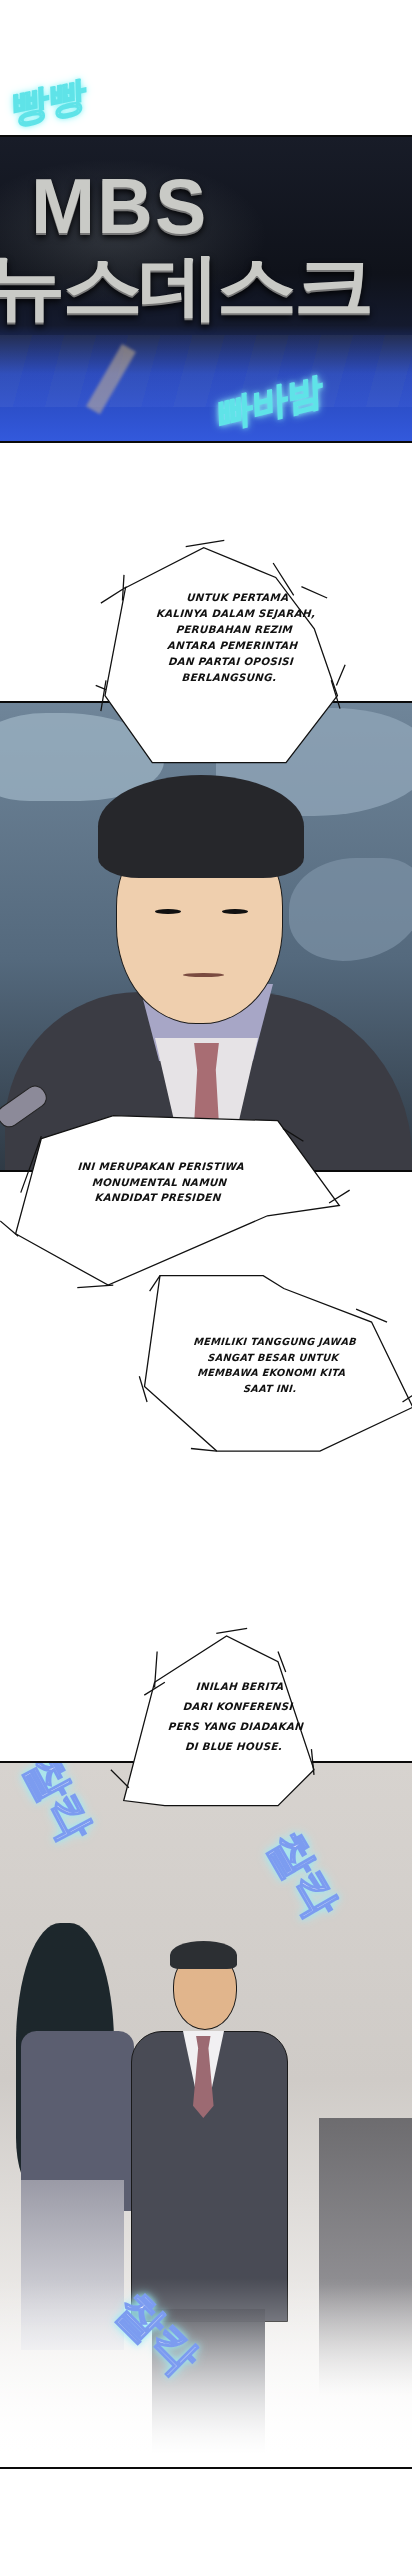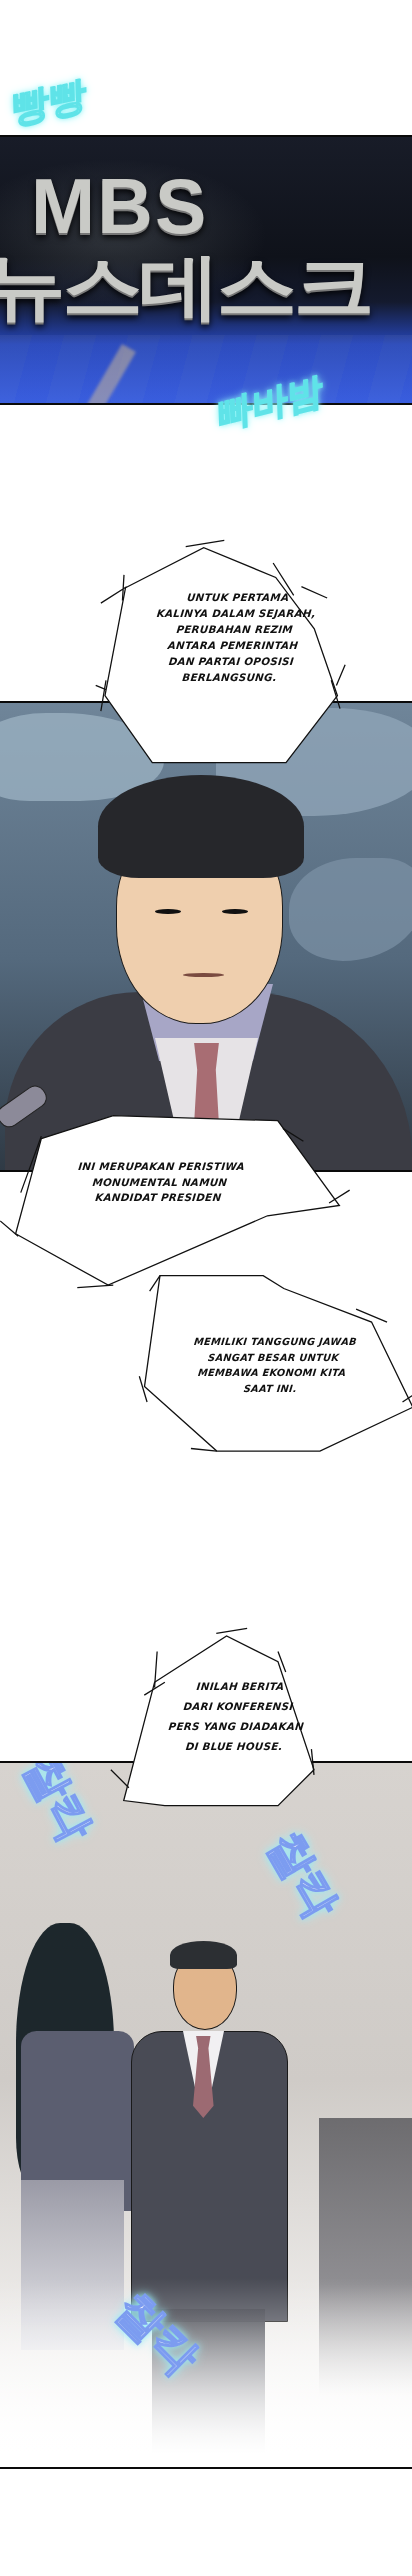--- a/index.html
+++ b/index.html
@@ -12,21 +12,21 @@
   .sfx { position:absolute; font-family:"DejaVu Sans", sans-serif; font-weight:bold; color:#ffffff; white-space:nowrap; }
   .sfx-cyan { -webkit-text-stroke:1.5px #5fe3e8; text-shadow:0 0 5.2px #7ff3f6, 0 0 9.3px #9ff6f8; }
   .sfx-blue { -webkit-text-stroke:1.5px #7c9cf0; text-shadow:0 0 6.2px #8fe9f5, 0 0 11.3px #a8f2fa; }
   .logo-main { position:absolute; font-family:"Liberation Sans", sans-serif; font-weight:bold; color:#c9cac6; text-shadow:0 2.1px 0 #777, 0 4.1px 7.2px #000; letter-spacing:2.1px; }
 </style>
 </head>
 <body>
 
 <div class="sfx sfx-cyan" style="left:11.3px; top:77px; font-size:38px; transform:rotate(-12deg) skewX(-10deg); z-index:5;">빵빵</div>
 
-<div class="panel" style="top:135px; height:270px; background:linear-gradient(180deg,#181c28 0%,#0f121a 45%,#141a2e 62%,#2646b8 78%,#3359dc 100%);">
+<div class="panel" style="top:135px; height:308px; background:linear-gradient(180deg,#181c28 0%,#0f121a 45%,#141a2e 62%,#2646b8 78%,#3359dc 100%);">
   <div class="abs" style="left:-41px; top:20.6px; width:309px; height:155px; background:radial-gradient(ellipse at center, rgba(190,200,200,0.18), transparent 70%);"></div>
   <div class="logo-main" style="left:31px; top:31px; font-size:77px; line-height:77px;">MBS</div>
   <div class="logo-main" style="left:-15.5px; top:111px; font-size:72px; line-height:77px; letter-spacing:-3.1px; transform:scaleX(1.12); transform-origin:left;">뉴스데스크</div>
   <div class="abs" style="left:0; top:198px; width:412px; height:72px; background:repeating-linear-gradient(105deg, rgba(255,255,255,0.06) 0 31px, rgba(120,140,255,0.10) 31px 62px); opacity:0.9;"></div>
   <div class="abs" style="left:103px; top:206px; width:15.5px; height:72px; background:rgba(230,200,140,0.45); transform:rotate(30deg); filter:blur(1.5px);"></div>
 </div>
 
 <div class="sfx sfx-cyan" style="left:216px; top:379px; font-size:36px; transform:rotate(-14deg) skewX(-12deg); z-index:5;">빠바밤</div>
 
 <div class="bubble" style="left:85px; top:526px; width:294px; height:216px; z-index:6;">

